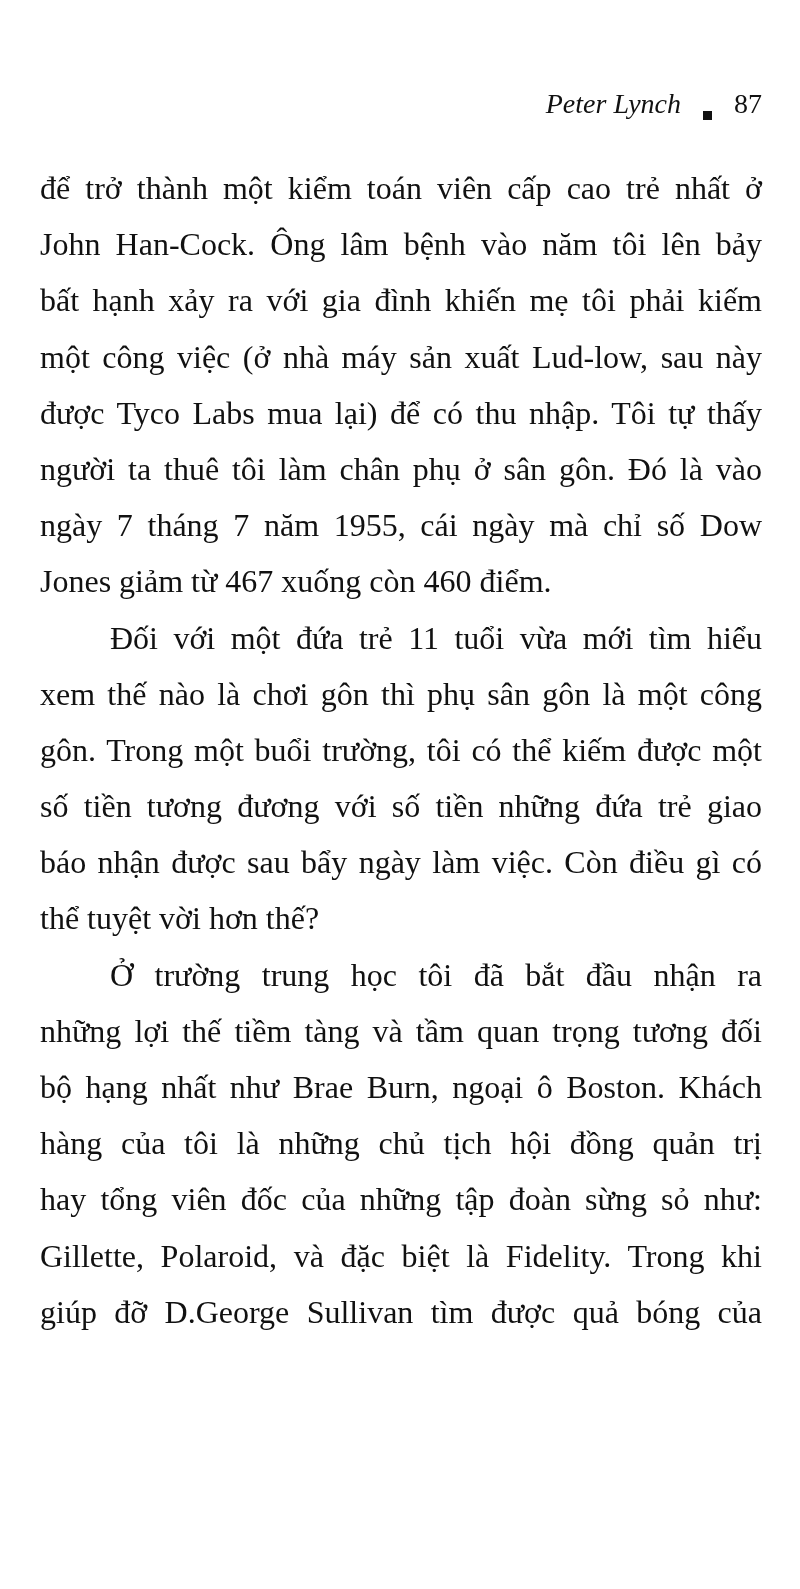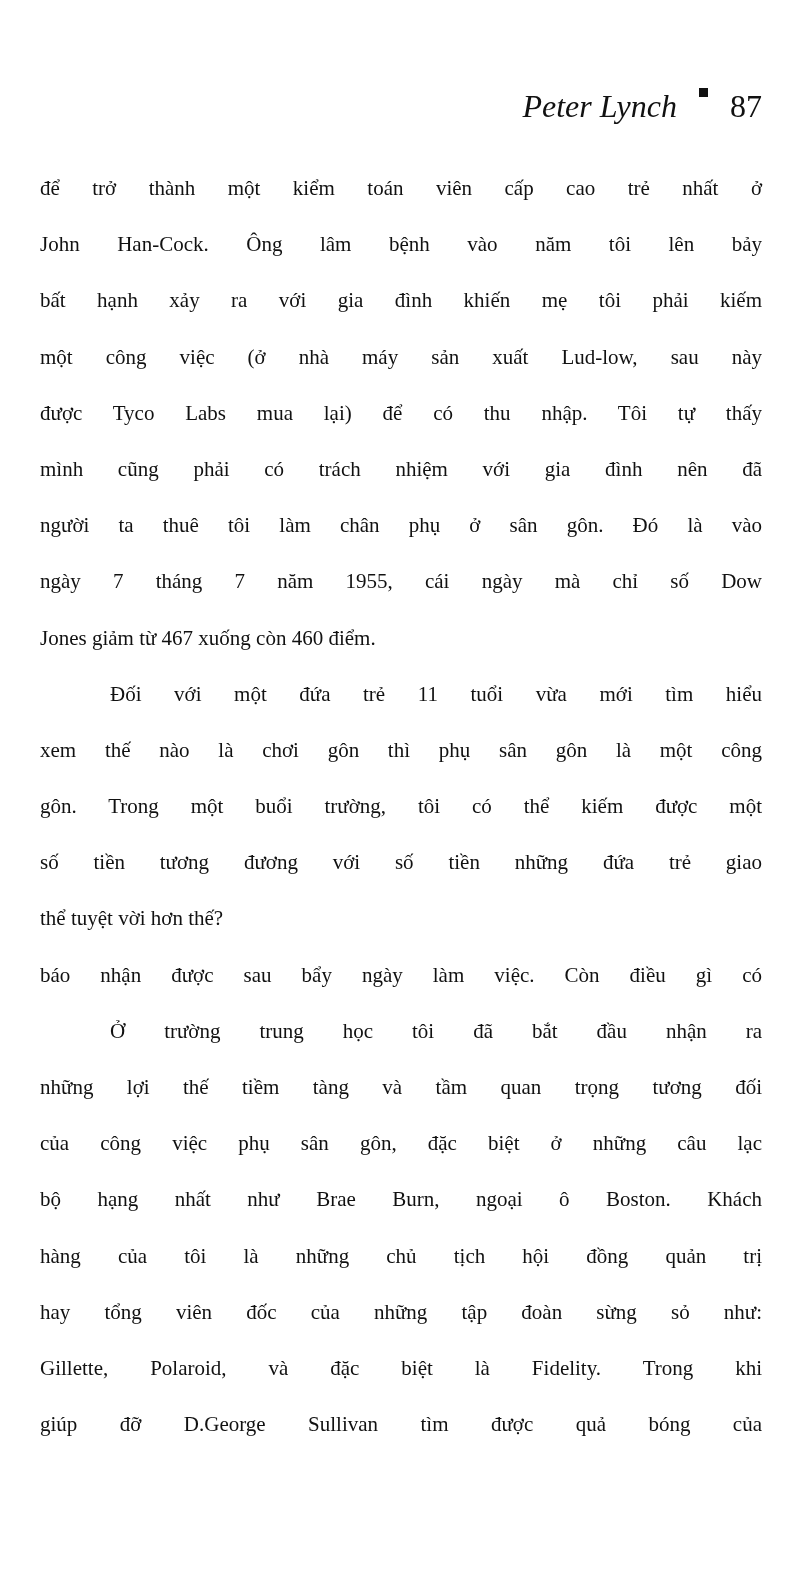--- a/index.html
+++ b/index.html
@@ -1,52 +1,50 @@
 <!DOCTYPE html>
 <html><head>
 <meta charset="utf-8">
 <style>
   html, body { margin:0; padding:0; background:#ffffff; }
   body { width:800px; height:1589px; position:relative; overflow:hidden;
          font-family:"Liberation Serif","DejaVu Serif",serif; color:#111; }
-  .header { position:absolute; top:88px; right:38px; font-size:32px; display:flex; align-items:flex-start; gap:22px; }
+  .header { position:absolute; top:88px; right:38px; font-size:28px; display:flex; align-items:flex-end; gap:22px; }
   .header .author { font-style:italic; }
   .header .sq { width:9px; height:9px; background:#111; display:inline-block; }
   .body { position:absolute; left:40px; top:160px; width:722px; }
-  .line { font-size:21px; line-height:56.2px; height:56.2px; white-space:nowrap;
+  .line { font-size:32px; line-height:56.2px; height:56.2px; white-space:nowrap;
           text-align:justify; text-align-last:justify; }
   .line.last { text-align-last:left; }
   .line.indent { padding-left:70px; }
 </style>
 </head>
 <body>
 
 <div class="header">
   <span class="author">Peter Lynch</span>
   <span class="sq"></span>
   <span>87</span>
 </div>
 
 <div class="body" id="body">
     <div class="line">để trở thành một kiểm toán viên cấp cao trẻ nhất ở</div>
     <div class="line">John Han-Cock. Ông lâm bệnh vào năm tôi lên bảy</div>
     <div class="line">bất hạnh xảy ra với gia đình khiến mẹ tôi phải kiếm</div>
     <div class="line">một công việc (ở nhà máy sản xuất Lud-low, sau này</div>
     <div class="line">được Tyco Labs mua lại) để có thu nhập. Tôi tự thấy</div>
-    <div class="line">mình cũng phải có trách nhiệm với gia đình nên đã</div>
     <div class="line">người ta thuê tôi làm chân phụ ở sân gôn. Đó là vào</div>
     <div class="line">ngày 7 tháng 7 năm 1955, cái ngày mà chỉ số Dow</div>
     <div class="line last">Jones giảm từ 467 xuống còn 460 điểm.</div>
     <div class="line indent">Đối với một đứa trẻ 11 tuổi vừa mới tìm hiểu</div>
     <div class="line">xem thế nào là chơi gôn thì phụ sân gôn là một công</div>
     <div class="line">gôn. Trong một buổi trường, tôi có thể kiếm được một</div>
     <div class="line">số tiền tương đương với số tiền những đứa trẻ giao</div>
+    <div class="line">báo nhận được sau bẩy ngày làm việc. Còn điều gì có</div>
     <div class="line last">thể tuyệt vời hơn thế?</div>
-    <div class="line">báo nhận được sau bẩy ngày làm việc. Còn điều gì có</div>
     <div class="line indent">Ở trường trung học tôi đã bắt đầu nhận ra</div>
     <div class="line">những lợi thế tiềm tàng và tầm quan trọng tương đối</div>
-    <div class="line">của công việc phụ sân gôn, đặc biệt ở những câu lạc</div>
     <div class="line">bộ hạng nhất như Brae Burn, ngoại ô Boston. Khách</div>
     <div class="line">hàng của tôi là những chủ tịch hội đồng quản trị</div>
     <div class="line">hay tổng viên đốc của những tập đoàn sừng sỏ như:</div>
     <div class="line">Gillette, Polaroid, và đặc biệt là Fidelity. Trong khi</div>
     <div class="line">giúp đỡ D.George Sullivan tìm được quả bóng của</div>
   </div>
 
 </body></html>

